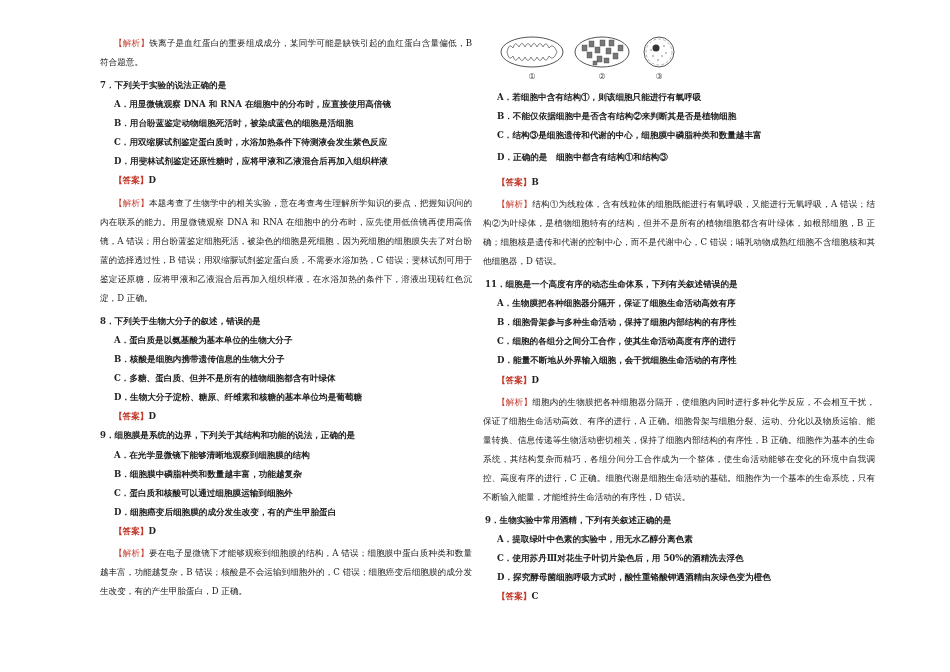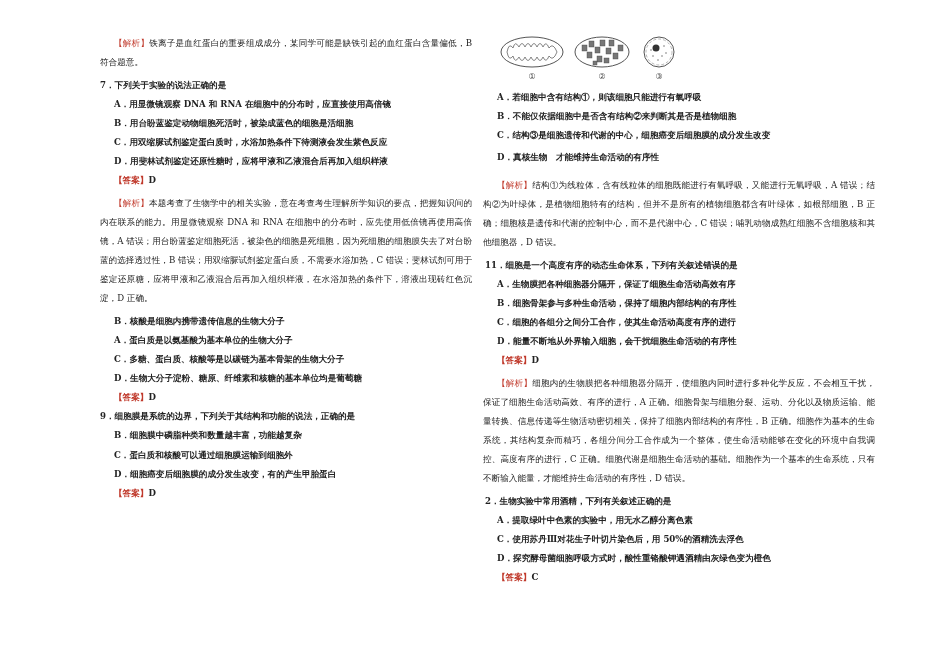--- a/index.html
+++ b/index.html
@@ -30,31 +30,36 @@
   <div class="line">7．下列关于实验的说法正确的是</div>
   <div class="line opt">A．用显微镜观察 DNA 和 RNA 在细胞中的分布时，应直接使用高倍镜</div>
   <div class="line opt">B．用台盼蓝鉴定动物细胞死活时，被染成蓝色的细胞是活细胞</div>
   <div class="line opt">C．用双缩脲试剂鉴定蛋白质时，水浴加热条件下待测液会发生紫色反应</div>
   <div class="line opt">D．用斐林试剂鉴定还原性糖时，应将甲液和乙液混合后再加入组织样液</div>
   <div class="line indent"><span class="tag">【答案】</span><span>D</span></div>
   <div class="para">
     <p><span class="tag">【解析】</span><span>本题考查了生物学中的相关实验，意在考查考生理解所学知识的要点，把握知识间的内在联系的能力。用显微镜观察 DNA 和 RNA 在细胞中的分布时，应先使用低倍镜再使用高倍镜，A 错误；用台盼蓝鉴定细胞死活，被染色的细胞是死细胞，因为死细胞的细胞膜失去了对台盼蓝的选择透过性，B 错误；用双缩脲试剂鉴定蛋白质，不需要水浴加热，C 错误；斐林试剂可用于鉴定还原糖，应将甲液和乙液混合后再加入组织样液，在水浴加热的条件下，溶液出现砖红色沉淀，D 正确。</span></p>
   </div>
 
+  <div class="line">8．下列关于生物大分子的叙述，错误的是</div>
+  <div class="line opt">A．蛋白质是以氨基酸为基本单位的生物大分子</div>
   <div class="line opt">B．核酸是细胞内携带遗传信息的生物大分子</div>
-  <div class="line opt">A．蛋白质是以氨基酸为基本单位的生物大分子</div>
-  <div class="line opt">C．多糖、蛋白质、核酸等是以碳链为基本骨架的生物大分子</div>
+  <div class="line opt">C．多糖、蛋白质、但并不是所有的植物细胞都含有叶绿体</div>
   <div class="line opt">D．生物大分子淀粉、糖原、纤维素和核糖的基本单位均是葡萄糖</div>
   <div class="line indent"><span class="tag">【答案】</span><span>D</span></div>
 
   <div class="line">9．细胞膜是系统的边界，下列关于其结构和功能的说法，正确的是</div>
+  <div class="line opt">A．在光学显微镜下能够清晰地观察到细胞膜的结构</div>
   <div class="line opt">B．细胞膜中磷脂种类和数量越丰富，功能越复杂</div>
   <div class="line opt">C．蛋白质和核酸可以通过细胞膜运输到细胞外</div>
   <div class="line opt">D．细胞癌变后细胞膜的成分发生改变，有的产生甲胎蛋白</div>
   <div class="line indent"><span class="tag">【答案】</span><span>D</span></div>
+  <div class="para">
+    <p><span class="tag">【解析】</span><span>要在电子显微镜下才能够观察到细胞膜的结构，A 错误；细胞膜中蛋白质种类和数量越丰富，功能越复杂，B 错误；核酸是不会运输到细胞外的，C 错误；细胞癌变后细胞膜的成分发生改变，有的产生甲胎蛋白，D 正确。</span></p>
+  </div>
 
 </div>
 
 <div class="col col-right">
 
   <div class="diagram">
     <svg class="cell-fig" style="left:2px" width="66" height="36" viewBox="0 0 66 36">
       <ellipse cx="33" cy="18" rx="31" ry="15" fill="none" stroke="#555" stroke-width="1"></ellipse>
       <path d="M8 18 Q10 8 14 14 Q16 6 20 13 Q23 6 26 13 Q29 6 32 13 Q35 6 38 13 Q41 6 44 13 Q47 6 50 14 Q54 8 58 18 Q54 28 50 22 Q47 30 44 23 Q41 30 38 23 Q35 30 32 23 Q29 30 26 23 Q23 30 20 23 Q16 30 14 22 Q10 28 8 18 Z" fill="none" stroke="#666" stroke-width="0.8"></path>
     </svg>
@@ -90,34 +95,35 @@
           <circle cx="24" cy="19" r="0.8"></circle>
           <circle cx="16" cy="26" r="0.8"></circle>
           <circle cx="9" cy="16" r="0.8"></circle>
         </g>
     </svg>
     <span class="cell-cap" style="left:152px">③</span>
   </div>
 
   <div class="line opt" style="padding-left:0">A．若细胞中含有结构①，则该细胞只能进行有氧呼吸</div>
   <div class="line opt" style="padding-left:0">B．不能仅依据细胞中是否含有结构②来判断其是否是植物细胞</div>
-  <div class="line opt" style="padding-left:0">C．结构③是细胞遗传和代谢的中心，细胞癌变后细胞膜的成分发生改变</div>
-  <div class="line opt" style="padding-left:0;margin-top:10px;margin-bottom:12px">D．真核生物　才能维持生命活动的有序性</div>
+  <div class="line opt" style="padding-left:0">C．结构③是细胞遗传和代谢的中心，细胞膜中磷脂种类和数量越丰富</div>
+  <div class="line opt" style="padding-left:0;margin-top:10px;margin-bottom:12px">D．正确的是　细胞中都含有结构①和结构③</div>
+  <div class="line"><span class="tag">【答案】</span><span>B</span></div>
   <div class="para" style="margin-left:-14px">
     <p><span class="tag">【解析】</span><span>结构①为线粒体，含有线粒体的细胞既能进行有氧呼吸，又能进行无氧呼吸，A 错误；结构②为叶绿体，是植物细胞特有的结构，但并不是所有的植物细胞都含有叶绿体，如根部细胞，B 正确；细胞核是遗传和代谢的控制中心，而不是代谢中心，C 错误；哺乳动物成熟红细胞不含细胞核和其他细胞器，D 错误。</span></p>
   </div>
 
   <div class="line" style="margin-left:-12px">11．细胞是一个高度有序的动态生命体系，下列有关叙述错误的是</div>
   <div class="line">A．生物膜把各种细胞器分隔开，保证了细胞生命活动高效有序</div>
   <div class="line">B．细胞骨架参与多种生命活动，保持了细胞内部结构的有序性</div>
   <div class="line">C．细胞的各组分之间分工合作，使其生命活动高度有序的进行</div>
   <div class="line">D．能量不断地从外界输入细胞，会干扰细胞生命活动的有序性</div>
   <div class="line"><span class="tag">【答案】</span><span>D</span></div>
   <div class="para" style="margin-left:-14px">
     <p><span class="tag">【解析】</span><span>细胞内的生物膜把各种细胞器分隔开，使细胞内同时进行多种化学反应，不会相互干扰，保证了细胞生命活动高效、有序的进行，A 正确。细胞骨架与细胞分裂、运动、分化以及物质运输、能量转换、信息传递等生物活动密切相关，保持了细胞内部结构的有序性，B 正确。细胞作为基本的生命系统，其结构复杂而精巧，各组分间分工合作成为一个整体，使生命活动能够在变化的环境中自我调控、高度有序的进行，C 正确。细胞代谢是细胞生命活动的基础。细胞作为一个基本的生命系统，只有不断输入能量，才能维持生命活动的有序性，D 错误。</span></p>
   </div>
 
-  <div class="line" style="margin-left:-12px">2．生物实验中常用酒精，下列有关叙述正确的是</div>
+  <div class="line" style="margin-left:-12px">9．生物实验中常用酒精，下列有关叙述正确的是</div>
   <div class="line">A．提取绿叶中色素的实验中，用无水乙醇分离色素</div>
   <div class="line">C．使用苏丹Ⅲ对花生子叶切片染色后，用 50%的酒精洗去浮色</div>
   <div class="line">D．探究酵母菌细胞呼吸方式时，酸性重铬酸钾遇酒精由灰绿色变为橙色</div>
   <div class="line"><span class="tag">【答案】</span><span>C</span></div>
 </div>
 
 </body></html>

